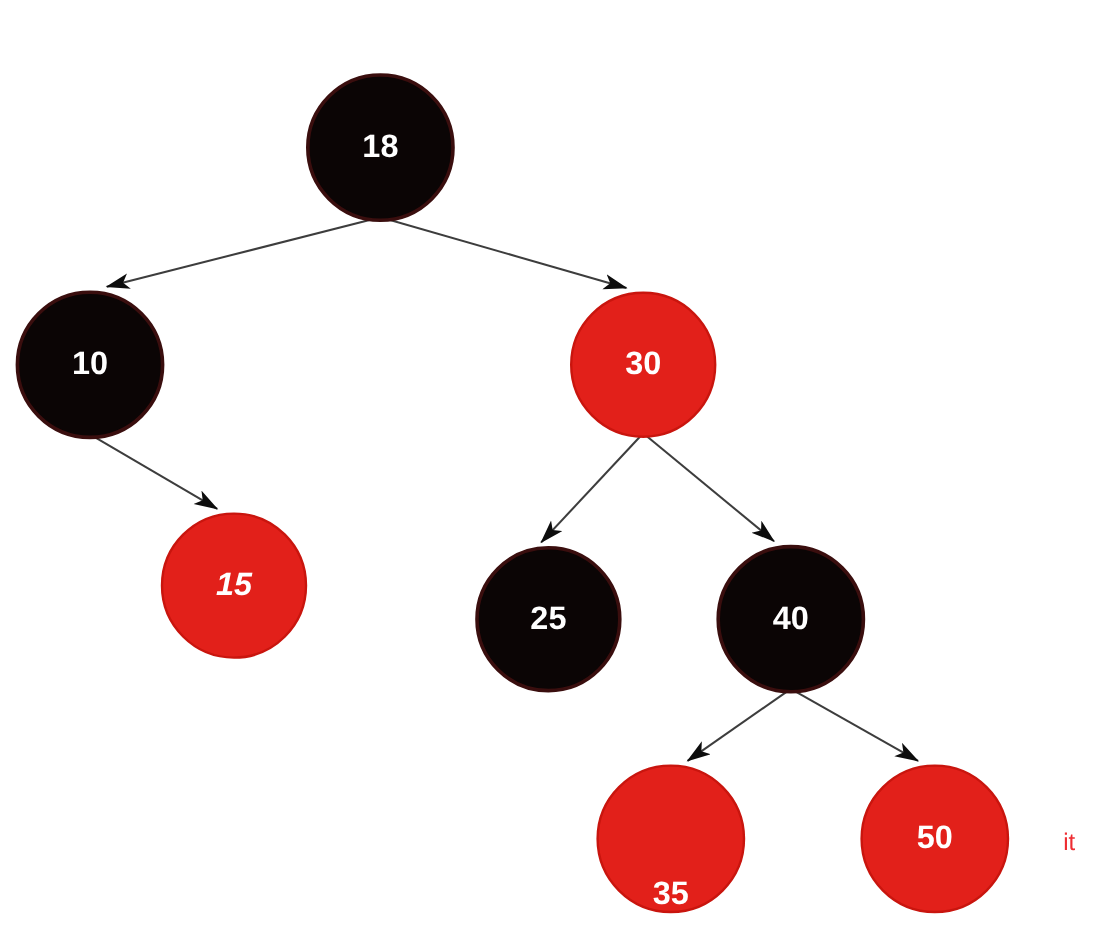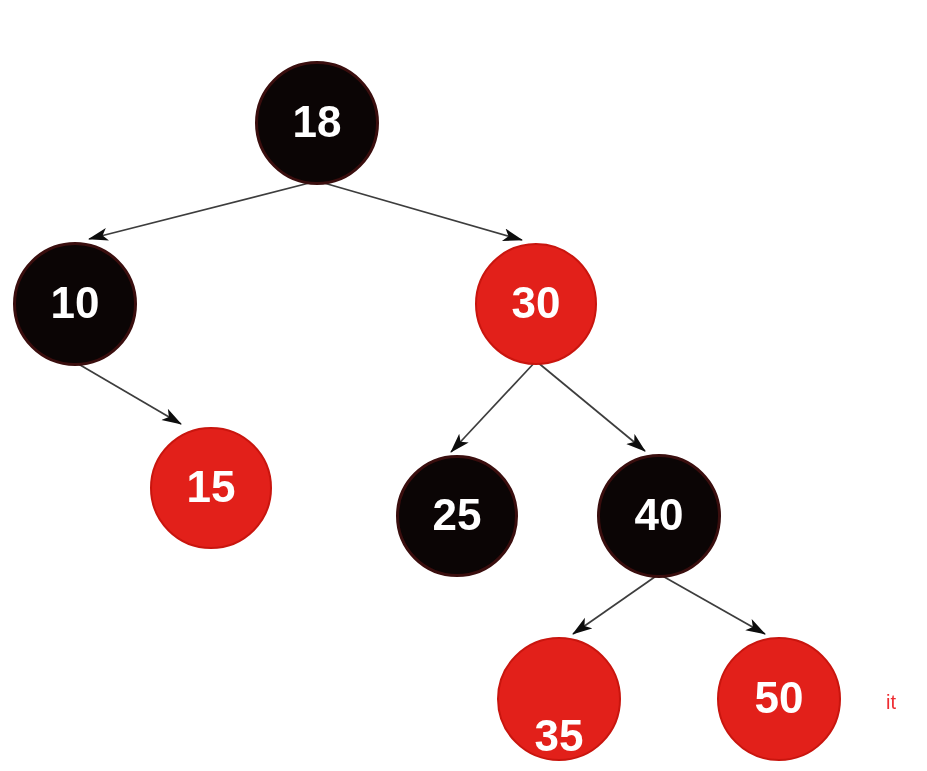--- a/index.html
+++ b/index.html
@@ -38,21 +38,21 @@
   .node.black {
     background: var(--black-fill);
     border: 3px solid var(--black-border);
   }
   .node.red {
     background: var(--red-fill);
     border: 2px solid var(--red-border);
   }
   .node .value {
     color: var(--node-text);
-    font-size: 44px;
+    font-size: 27px;
     font-weight: bold;
     line-height: 1;
     transform: translateY(-1px);
   }
   .annotation {
     position: absolute;
     color: var(--annot);
     font-weight: 400;
     line-height: 1.1;
     white-space: nowrap;
@@ -82,21 +82,21 @@
   <div>
       <div class="node black" style="left: 255px; top: 61px; width: 124px; height: 124px;">
         <span class="value">18</span>
       </div>
       <div class="node black" style="left: 13px; top: 242px; width: 124px; height: 124px;">
         <span class="value">10</span>
       </div>
       <div class="node red" style="left: 475px; top: 243px; width: 122px; height: 122px;">
         <span class="value">30</span>
       </div>
-      <div class="node red" style="left: 150px; top: 427px; width: 122px; height: 122px;">
+      <div class="node red" style="left: 134px; top: 427px; width: 122px; height: 122px; font-style: italic;">
         <span class="value">15</span>
       </div>
       <div class="node black" style="left: 396px; top: 455px; width: 122px; height: 122px;">
         <span class="value">25</span>
       </div>
       <div class="node black" style="left: 597px; top: 454px; width: 124px; height: 124px;">
         <span class="value">40</span>
       </div>
       <div class="node red" style="left: 497px; top: 637px; width: 124px; height: 124px; align-items: flex-end;">
         <span class="value">35</span>

